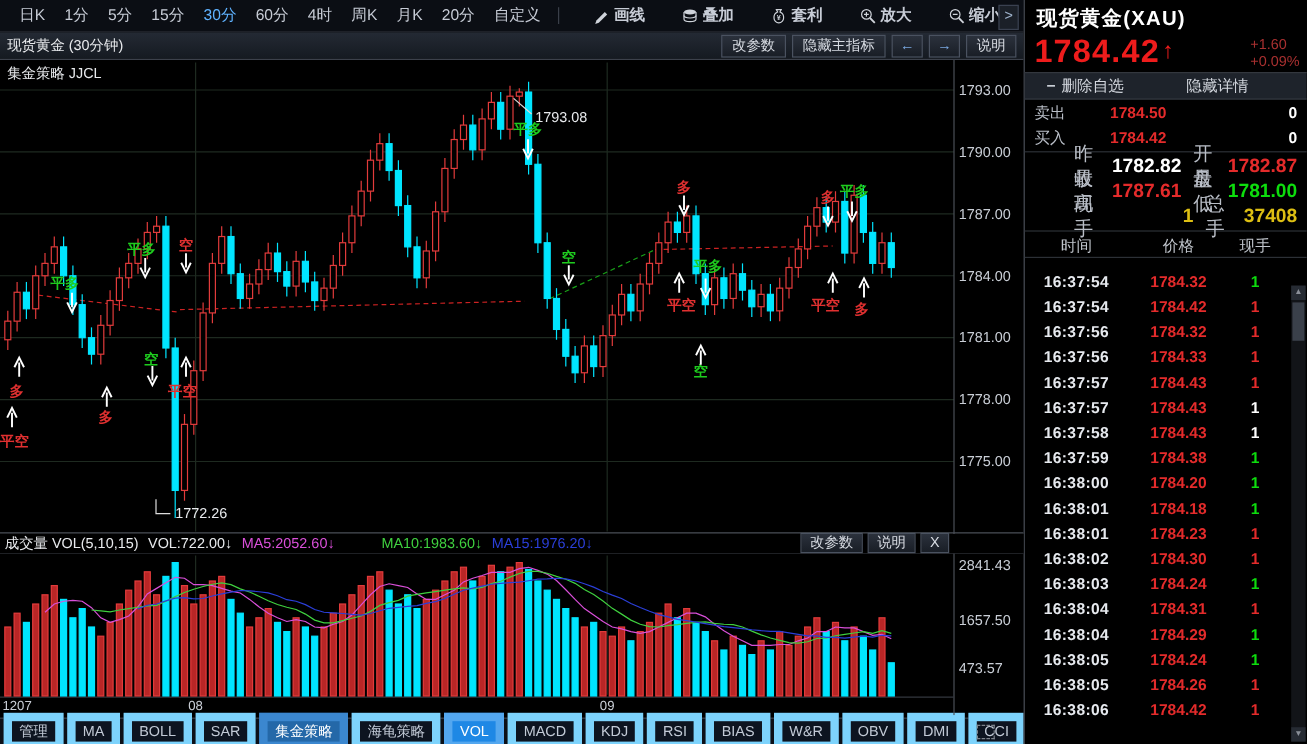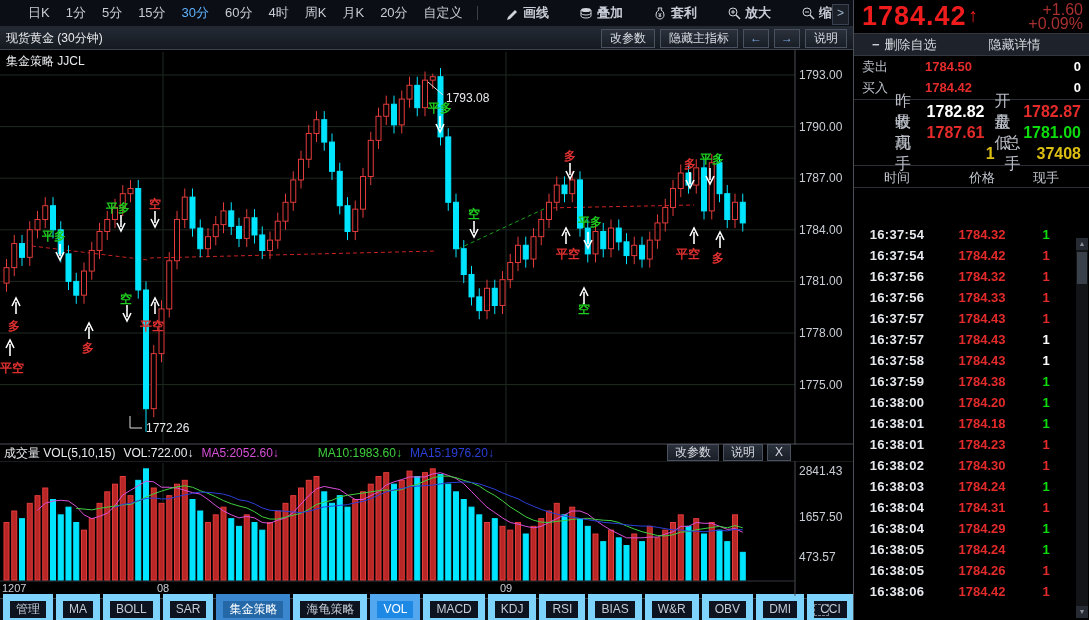--- a/index.html
+++ b/index.html
@@ -2,21 +2,21 @@
 <html><head>
 <meta charset="utf-8">
 <style>
   html,body{margin:0;padding:0;background:#000;}
   body{width:1089px;height:620px;position:relative;overflow:hidden;
        font-family:"Liberation Sans","DejaVu Sans",sans-serif;color:#c9ced6;
        -webkit-font-smoothing:antialiased;}
   #app{position:absolute;inset:0;background:#000;}
   
   .toolbar{position:absolute;left:0;top:0;width:853px;height:27px;background:#0b0e14;
-           border-bottom:1px solid #23272f;display:flex;align-items:center;padding-left:20px;box-sizing:border-box;}
+           border-bottom:1px solid #23272f;display:flex;align-items:center;padding-left:8px;box-sizing:border-box;}
   .period{font-size:13px;color:#c7ccd6;padding:2px 8px;cursor:default;white-space:nowrap;}
   .period.active{color:#5fb2ff;}
   .vsep{width:1px;height:14px;background:#3a3f49;margin:0 6px;}
   .tool{display:flex;align-items:center;gap:4px;font-size:13px;color:#c7ccd6;padding:2px 8px;margin-left:14px;white-space:nowrap;}
   .tool svg{display:block;}
   .expand-btn{position:absolute;right:4px;top:4px;width:15px;height:19px;background:#1b2028;
               border:1px solid #3a4150;color:#9fb3cc;font-size:12px;text-align:center;line-height:17px;}
   
   .chart-titlebar{position:absolute;left:0;top:27px;width:853px;height:23px;
         background:linear-gradient(#242a34,#151a21);border-bottom:1px solid #3c414b;
@@ -43,21 +43,21 @@
   .btab.strategy-active{background:#2468a8;border-color:#3b87cf;color:#fff;}
   .btab.vol-active{background:#1e88e5;border-color:#53a7ef;color:#fff;}
   .layout-icon{position:absolute;right:24px;top:5px;width:13px;height:10px;border:1px dashed #7d838c;}
   
   .rpanel{position:absolute;left:853px;top:0;width:236px;height:620px;background:#000;
           border-left:1px solid #4a4f57;box-sizing:border-box;}
   .rp-title{font-size:17px;font-weight:bold;color:#fff;padding:4px 0 0 10px;letter-spacing:1px;}
   .rp-price-row{display:flex;align-items:flex-start;padding:1px 6px 2px 8px;}
   .rp-price{font-size:27px;font-weight:bold;color:#ee1c1c;letter-spacing:1px;line-height:30px;}
   .rp-arrow{font-size:19px;color:#ee1c1c;font-weight:bold;margin:4px 0 0 2px;}
-  .rp-chg{margin-left:auto;text-align:right;font-size:16px;color:#a93030;line-height:14px;padding-top:2px;}
+  .rp-chg{margin-left:auto;text-align:left;font-size:12px;color:#a93030;line-height:14px;padding-top:2px;}
   .rp-actions{height:21px;background:#1e232b;border-top:1px solid #33373e;border-bottom:1px solid #33373e;
               display:flex;align-items:center;font-size:13px;color:#d3d7de;}
   .rp-act-del{margin-left:18px;display:flex;align-items:center;gap:5px;}
   .minus-ic{color:#c9ced6;font-weight:bold;}
   .rp-act-hide{margin-left:52px;}
   .rp-row{display:flex;align-items:center;height:21px;font-size:13px;padding:0 8px;}
   .rp-row .lbl{color:#b9bec7;width:34px;}
   .rp-row .val2{width:76px;text-align:right;font-weight:bold;}
   .rp-row .extra{margin-left:auto;color:#fff;font-weight:bold;}
   .rp-row4{display:flex;align-items:center;height:21px;font-size:16px;padding:0 8px;margin-left:33px;}
@@ -569,20 +569,21 @@
         <span class="btab">OBV</span>
         <span class="btab">DMI</span>
         <span class="btab">CCI</span>
         <span class="btab">CR</span>
         <span class="btab">ATR</span>
       </span>
     <span class="layout-icon"></span>
   </div>
 
   <div class="rpanel">
+    <div class="rp-title">现货黄金(XAU)</div>
     <div class="rp-price-row">
       <span class="rp-price">1784.42</span>
       <span class="rp-arrow">↑</span>
       <span class="rp-chg">
         <div>+1.60</div>
         <div>+0.09%</div>
       </span>
     </div>
     <div class="rp-actions">
       <span class="rp-act-del">

